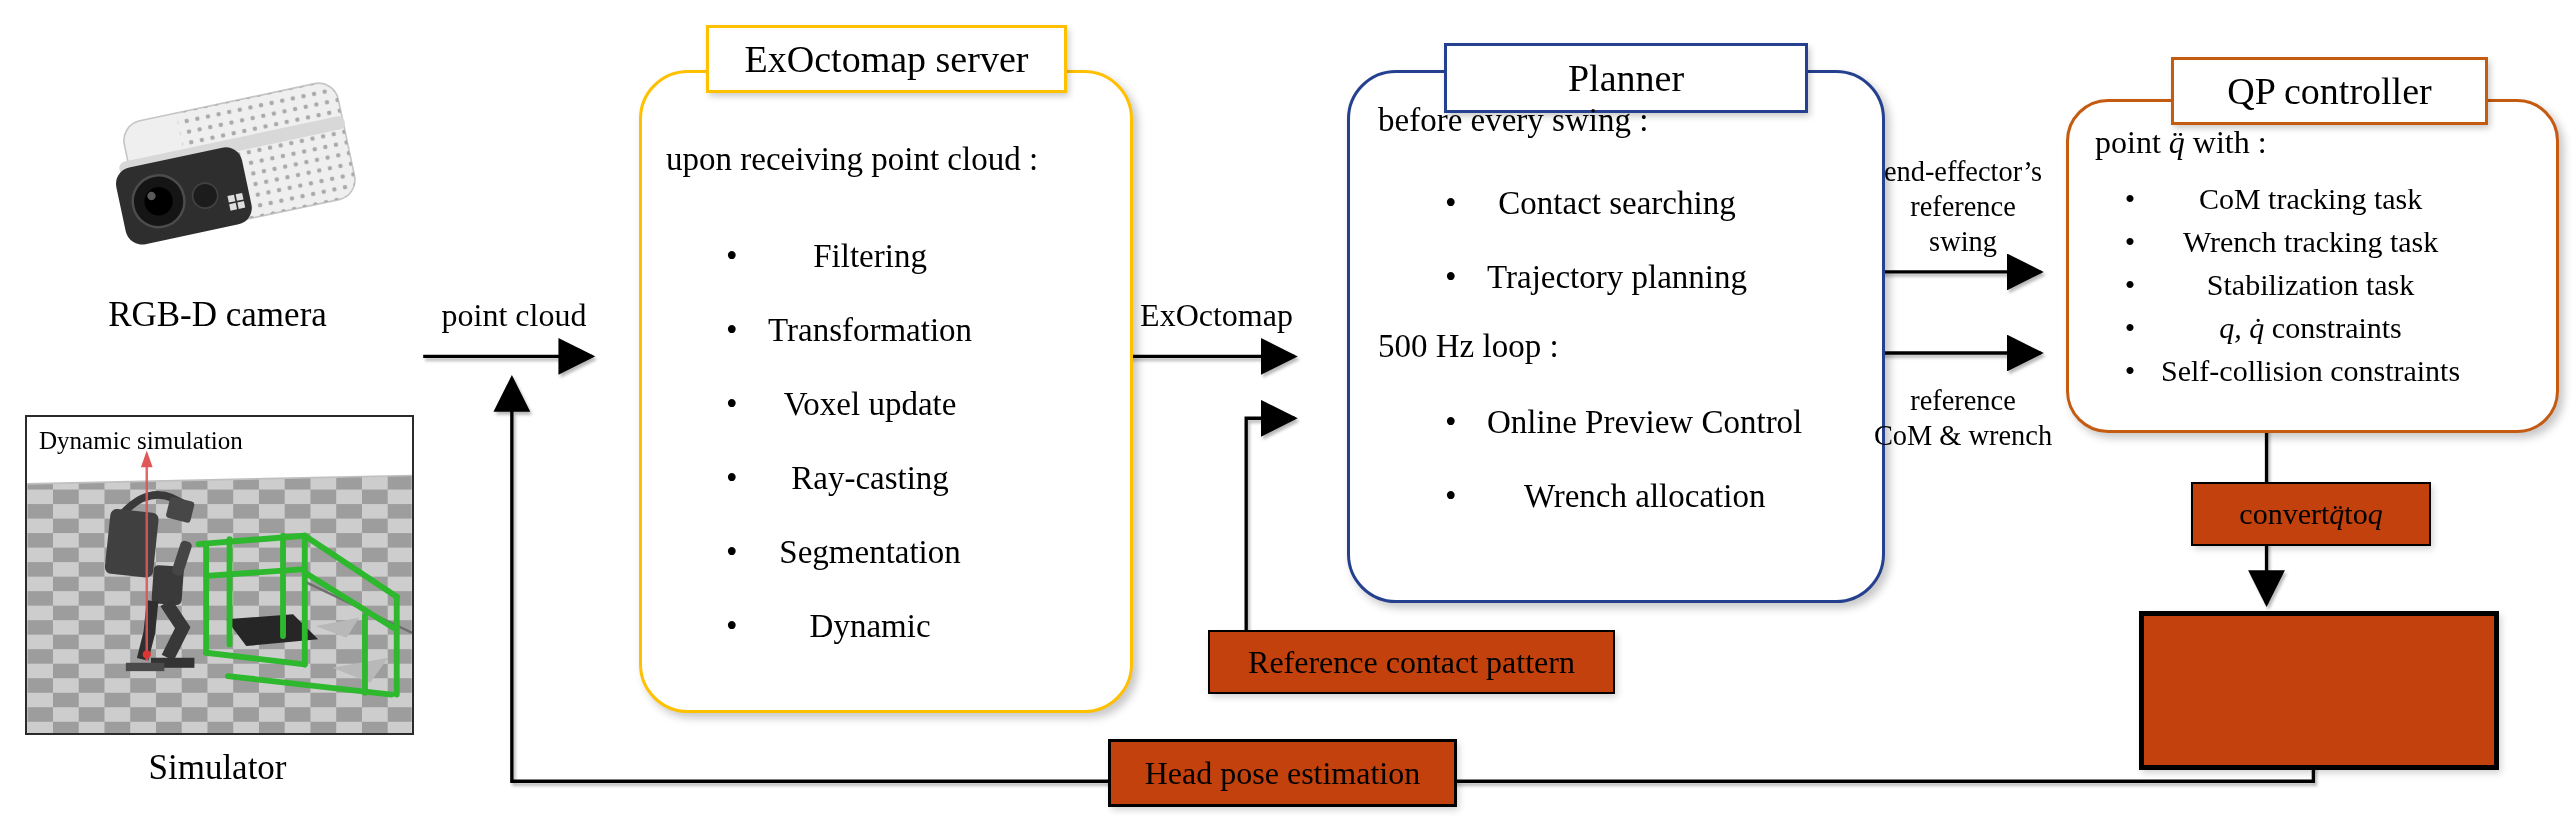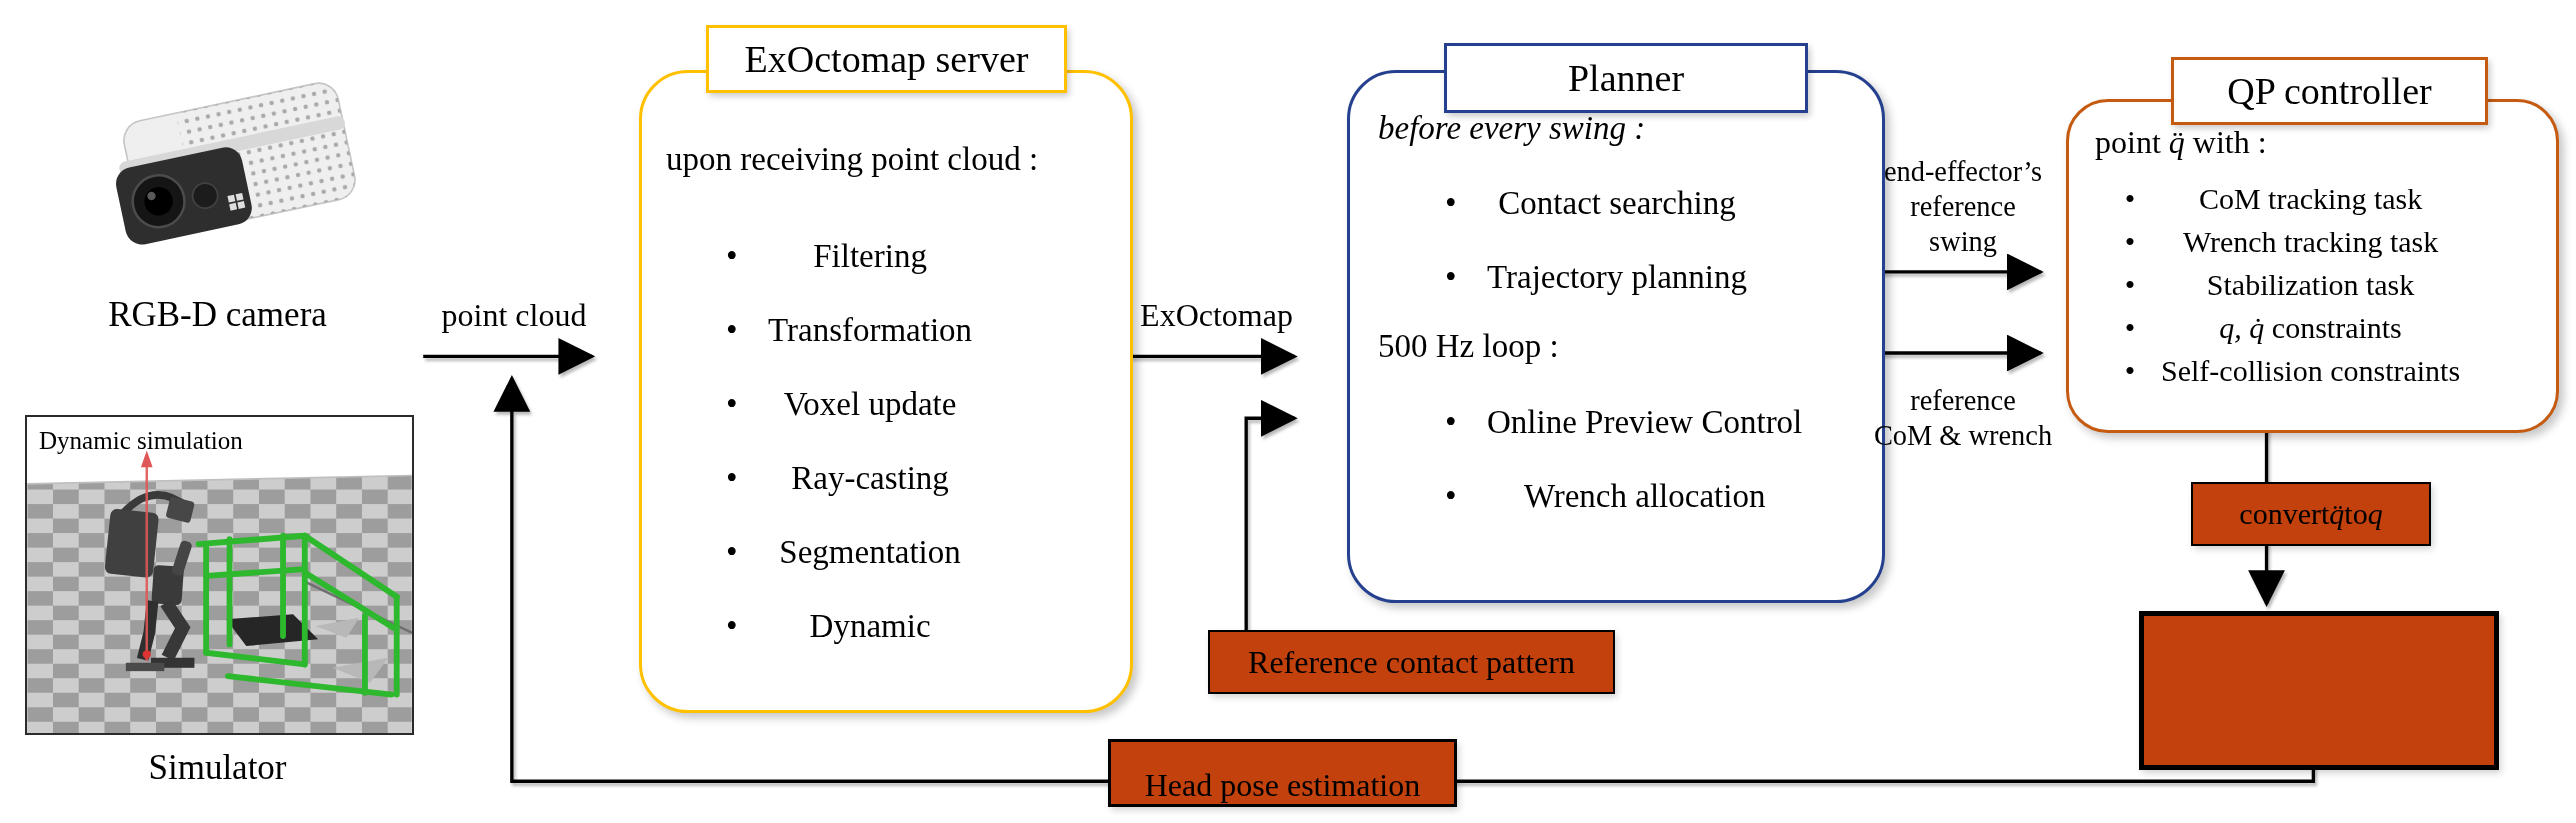--- a/index.html
+++ b/index.html
@@ -151,21 +151,21 @@
     <li><span>Voxel update</span></li>
     <li><span>Ray-casting</span></li>
     <li><span>Segmentation</span></li>
     <li><span>Dynamic</span></li>
   </ul>
 
 <div class="big-box" style="left: 1347px; top: 70px; width: 532px; height: 527px; border-color: rgb(36, 64, 142);"></div>
 <div class="box-title" style="left: 1422px; top: 43px; width: 358px; height: 64px; border-color: rgb(36, 64, 142); margin-left: 22px;">
   <span>Planner</span>
 </div>
-<div class="intro" style="left:1378px;top:110px;font-style:italic;">before every swing :</div>
+<div class="intro" style="left:1378px;top:102px;">before every swing :</div>
 <ul class="blist" style="left:1440px;top:166px;">
     <li><span>Contact searching</span></li>
     <li><span>Trajectory planning</span></li>
   </ul>
 <div class="intro" style="left:1378px;top:328px;">500 Hz loop :</div>
 <ul class="blist" style="left:1440px;top:385px;">
     <li><span>Online Preview Control</span></li>
     <li><span>Wrench allocation</span></li>
   </ul>
 
@@ -191,21 +191,21 @@
     <i class="math">q</i>
 </div>
 
 <div class="plain-box motor" style="left:2139px;top:611px;width:350px;height:149px;">
 </div>
 
 <div class="plain-box" style="left:1208px;top:630px;width:403px;height:60px;">
   <span>Reference contact pattern</span>
 </div>
 
-<div class="plain-box" style="left:1108px;top:739px;width:343px;height:62px;border-width:3.3px;align-items:flex-end;">
+<div class="plain-box" style="left:1108px;top:739px;width:343px;height:62px;border-width:3.3px;">
   <span>Head pose estimation</span>
 </div>
 
 <div class="lbl cap" style="left:50px;top:296px;width:335px;">RGB-D camera</div>
 <div class="lbl" style="left:401px;top:298px;width:226px;">point cloud</div>
 <div class="lbl" style="left:1112px;top:298px;width:209px;">ExOctomap</div>
 <div class="lbl small" style="left:1869px;top:137px;width:188px;">
   <div>end-effector’s</div>
   <div>reference</div>
   <div>swing</div>

